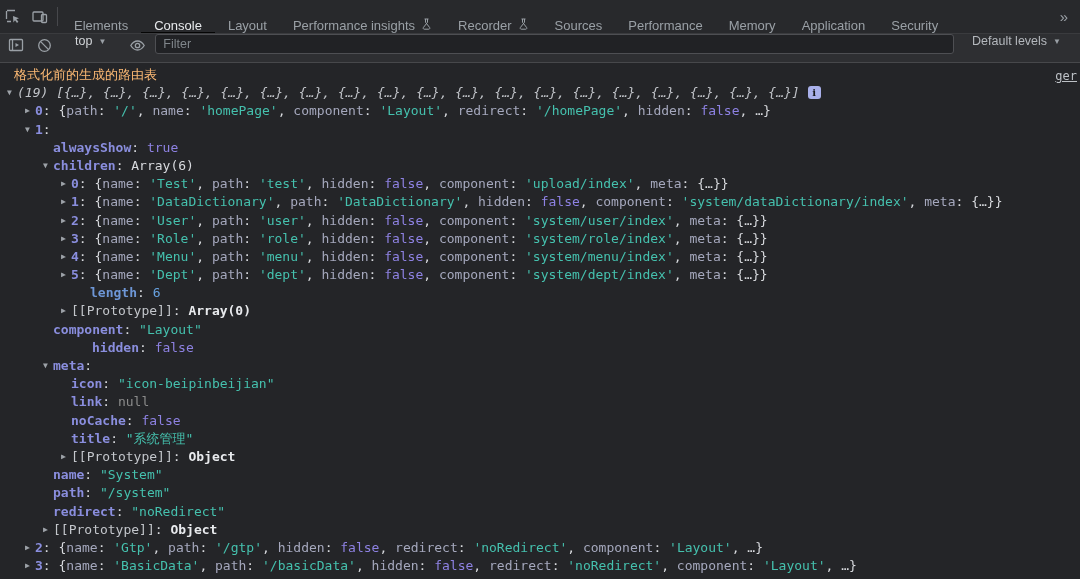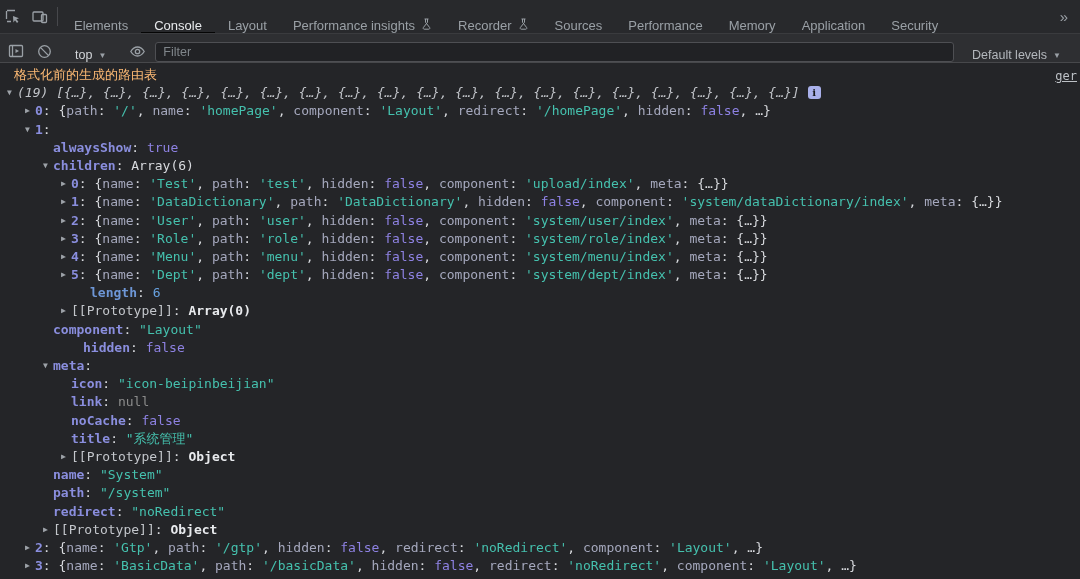--- a/index.html
+++ b/index.html
@@ -27,21 +27,21 @@
     padding:0 13px;color:#9aa0a6;font-size:13px;white-space:nowrap;
     cursor:default;
   }
   .tab.active{background:#050505;color:#e8eaed;margin-top:32px;}
   .flask svg{stroke:#9aa0a6;fill:none;stroke-width:1;}
   .more-tabs{margin-left:auto;display:flex;align-items:center;padding:0 14px;color:#9aa0a6;font-size:15px;letter-spacing:-2px;}
 
   
   .console-toolbar{
     height:28px;flex:0 0 28px;background:#2e2f32;
-    display:flex;align-items:flex-end;
+    display:flex;align-items:flex-start;
     border-bottom:1px solid #47484b;
     padding:0 2px;
   }
   .ct-btn{width:22px;height:22px;display:flex;align-items:center;justify-content:center;margin:0 3px;}
   .ct-btn svg{stroke:#9aa0a6;fill:none;stroke-width:1.3;}
   .dropdown{display:flex;align-items:center;gap:6px;padding:0 8px;font-size:12.5px;color:#d2d5d9;white-space:nowrap;}
   .dropdown .chev{color:#9aa0a6;font-size:8px;}
   .dropdown.levels{color:#b4b8bd;}
   .filter-input{
     flex:1;height:18px;margin:0 10px 0 4px;
@@ -201,21 +201,21 @@
         <div class="crow" style="padding-left: 53px;"><span class="arrow" style="left: 39px;">▼</span><span class="sg-k">children</span><span class="sg-t">: </span><span class="sg-t">Array(6)</span></div>
         <div class="crow" style="padding-left: 71px;"><span class="arrow" style="left: 57px;">▶</span><span class="sg-k">0</span><span class="sg-t">: {</span><span class="sg-p">name</span><span class="sg-t">: </span><span class="sg-s">'Test'</span><span class="sg-t">, </span><span class="sg-p">path</span><span class="sg-t">: </span><span class="sg-s">'test'</span><span class="sg-t">, </span><span class="sg-p">hidden</span><span class="sg-t">: </span><span class="sg-b">false</span><span class="sg-t">, </span><span class="sg-p">component</span><span class="sg-t">: </span><span class="sg-s">'upload/index'</span><span class="sg-t">, </span><span class="sg-p">meta</span><span class="sg-t">: {…}}</span></div>
         <div class="crow" style="padding-left: 71px;"><span class="arrow" style="left: 57px;">▶</span><span class="sg-k">1</span><span class="sg-t">: {</span><span class="sg-p">name</span><span class="sg-t">: </span><span class="sg-s">'DataDictionary'</span><span class="sg-t">, </span><span class="sg-p">path</span><span class="sg-t">: </span><span class="sg-s">'DataDictionary'</span><span class="sg-t">, </span><span class="sg-p">hidden</span><span class="sg-t">: </span><span class="sg-b">false</span><span class="sg-t">, </span><span class="sg-p">component</span><span class="sg-t">: </span><span class="sg-s">'system/dataDictionary/index'</span><span class="sg-t">, </span><span class="sg-p">meta</span><span class="sg-t">: {…}}</span></div>
         <div class="crow" style="padding-left: 71px;"><span class="arrow" style="left: 57px;">▶</span><span class="sg-k">2</span><span class="sg-t">: {</span><span class="sg-p">name</span><span class="sg-t">: </span><span class="sg-s">'User'</span><span class="sg-t">, </span><span class="sg-p">path</span><span class="sg-t">: </span><span class="sg-s">'user'</span><span class="sg-t">, </span><span class="sg-p">hidden</span><span class="sg-t">: </span><span class="sg-b">false</span><span class="sg-t">, </span><span class="sg-p">component</span><span class="sg-t">: </span><span class="sg-s">'system/user/index'</span><span class="sg-t">, </span><span class="sg-p">meta</span><span class="sg-t">: {…}}</span></div>
         <div class="crow" style="padding-left: 71px;"><span class="arrow" style="left: 57px;">▶</span><span class="sg-k">3</span><span class="sg-t">: {</span><span class="sg-p">name</span><span class="sg-t">: </span><span class="sg-s">'Role'</span><span class="sg-t">, </span><span class="sg-p">path</span><span class="sg-t">: </span><span class="sg-s">'role'</span><span class="sg-t">, </span><span class="sg-p">hidden</span><span class="sg-t">: </span><span class="sg-b">false</span><span class="sg-t">, </span><span class="sg-p">component</span><span class="sg-t">: </span><span class="sg-s">'system/role/index'</span><span class="sg-t">, </span><span class="sg-p">meta</span><span class="sg-t">: {…}}</span></div>
         <div class="crow" style="padding-left: 71px;"><span class="arrow" style="left: 57px;">▶</span><span class="sg-k">4</span><span class="sg-t">: {</span><span class="sg-p">name</span><span class="sg-t">: </span><span class="sg-s">'Menu'</span><span class="sg-t">, </span><span class="sg-p">path</span><span class="sg-t">: </span><span class="sg-s">'menu'</span><span class="sg-t">, </span><span class="sg-p">hidden</span><span class="sg-t">: </span><span class="sg-b">false</span><span class="sg-t">, </span><span class="sg-p">component</span><span class="sg-t">: </span><span class="sg-s">'system/menu/index'</span><span class="sg-t">, </span><span class="sg-p">meta</span><span class="sg-t">: {…}}</span></div>
         <div class="crow" style="padding-left: 71px;"><span class="arrow" style="left: 57px;">▶</span><span class="sg-k">5</span><span class="sg-t">: {</span><span class="sg-p">name</span><span class="sg-t">: </span><span class="sg-s">'Dept'</span><span class="sg-t">, </span><span class="sg-p">path</span><span class="sg-t">: </span><span class="sg-s">'dept'</span><span class="sg-t">, </span><span class="sg-p">hidden</span><span class="sg-t">: </span><span class="sg-b">false</span><span class="sg-t">, </span><span class="sg-p">component</span><span class="sg-t">: </span><span class="sg-s">'system/dept/index'</span><span class="sg-t">, </span><span class="sg-p">meta</span><span class="sg-t">: {…}}</span></div>
         <div class="crow" style="padding-left: 71px;"><span class="sg-d">length</span><span class="sg-t">: </span><span class="sg-n">6</span></div>
         <div class="crow" style="padding-left: 71px;"><span class="arrow" style="left: 57px;">▶</span><span class="sg-o">[[Prototype]]</span><span class="sg-t">: </span><span class="sg-O">Array(0)</span></div>
         <div class="crow" style="padding-left: 53px;"><span class="sg-k">component</span><span class="sg-t">: </span><span class="sg-s">"Layout"</span></div>
-        <div class="crow" style="padding-left: 83px;"><span class="sg-k">hidden</span><span class="sg-t">: </span><span class="sg-b">false</span></div>
+        <div class="crow" style="padding-left: 60px; margin-left: 32px;"><span class="sg-k">hidden</span><span class="sg-t">: </span><span class="sg-b">false</span></div>
         <div class="crow" style="padding-left: 53px;"><span class="arrow" style="left: 39px;">▼</span><span class="sg-k">meta</span><span class="sg-t">:</span></div>
         <div class="crow" style="padding-left: 71px;"><span class="sg-k">icon</span><span class="sg-t">: </span><span class="sg-s">"icon-beipinbeijian"</span></div>
         <div class="crow" style="padding-left: 71px;"><span class="sg-k">link</span><span class="sg-t">: </span><span class="sg-u">null</span></div>
         <div class="crow" style="padding-left: 71px;"><span class="sg-k">noCache</span><span class="sg-t">: </span><span class="sg-b">false</span></div>
         <div class="crow" style="padding-left: 71px;"><span class="sg-k">title</span><span class="sg-t">: </span><span class="sg-s">"系统管理"</span></div>
         <div class="crow" style="padding-left: 71px;"><span class="arrow" style="left: 57px;">▶</span><span class="sg-o">[[Prototype]]</span><span class="sg-t">: </span><span class="sg-O">Object</span></div>
         <div class="crow" style="padding-left: 53px;"><span class="sg-k">name</span><span class="sg-t">: </span><span class="sg-s">"System"</span></div>
         <div class="crow" style="padding-left: 53px;"><span class="sg-k">path</span><span class="sg-t">: </span><span class="sg-s">"/system"</span></div>
         <div class="crow" style="padding-left: 53px;"><span class="sg-k">redirect</span><span class="sg-t">: </span><span class="sg-s">"noRedirect"</span></div>
         <div class="crow" style="padding-left: 53px;"><span class="arrow" style="left: 39px;">▶</span><span class="sg-o">[[Prototype]]</span><span class="sg-t">: </span><span class="sg-O">Object</span></div>

